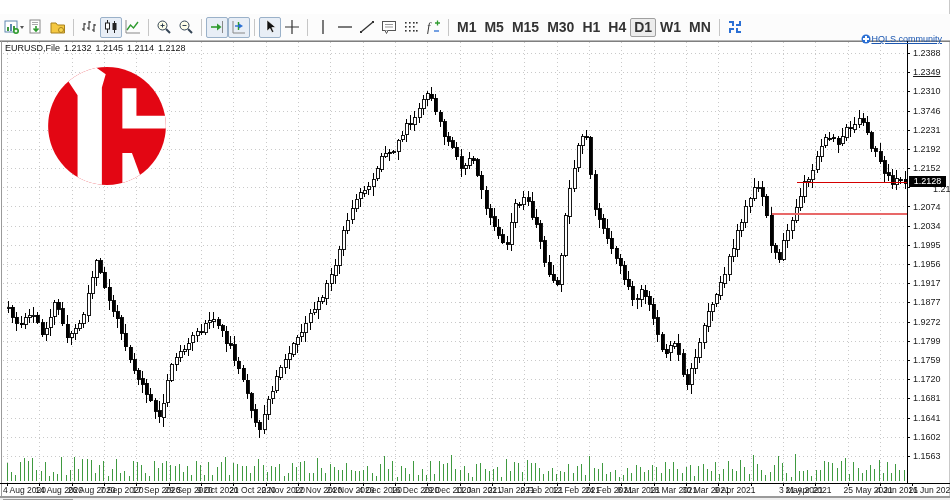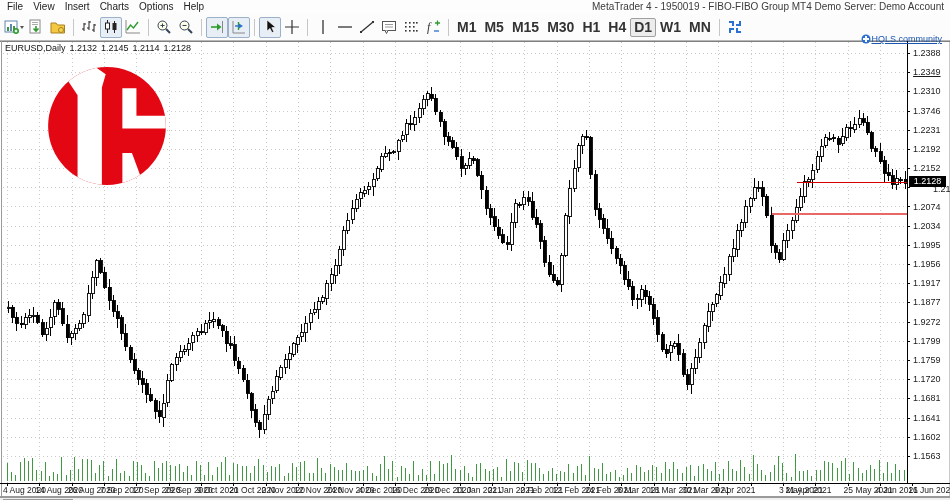--- a/index.html
+++ b/index.html
@@ -807,21 +807,21 @@
           <line y1="483" y2="486" x1="751.5" x2="751.5"></line>
           <line y1="483" y2="486" x1="783.5" x2="783.5"></line>
           <line y1="483" y2="486" x1="815.5" x2="815.5"></line>
           <line y1="483" y2="486" x1="848.5" x2="848.5"></line>
           <line y1="483" y2="486" x1="880.5" x2="880.5"></line>
           <line y1="483" y2="486" x1="912.5" x2="912.5"></line>
         </g>
       </svg>
 
     <div id="chart-label">
-      <span>EURUSD,Daily</span><span>1.2132</span><span>1.2145</span><span>1.2114</span><span>1.2128</span>
+      <span>EURUSD,File</span><span>1.2132</span><span>1.2145</span><span>1.2114</span><span>1.2128</span>
     </div>
 
     <div id="logo">
       <svg viewBox="0 0 200 200" width="128" height="128">
         <defs>
             <clipPath id="lc">
               <circle cx="100" cy="100" r="92"></circle>
             </clipPath>
           </defs>
         <circle cx="100" cy="100" r="92" fill="#e30613"></circle>
@@ -888,31 +888,20 @@
         <div class="date-label" style="left: 875.9px;">4 Jun 2021</div>
         <div class="date-label" style="left: 908.2px;">16 Jun 2021</div>
       </div>
     <div id="current-price-box" style="top: 176px;">1.2128</div>
 
     <div id="tab-strip">
       <div id="chart-tab">EURUSD,Daily</div>
     </div>
   </div>
 
-  <div id="titlebar">
-    <div id="menu-items">
-        <span class="menu-item">File</span>
-        <span class="menu-item">View</span>
-        <span class="menu-item">Insert</span>
-        <span class="menu-item">Charts</span>
-        <span class="menu-item">Options</span>
-        <span class="menu-item">Help</span>
-      </div>
-    <div id="window-title">MetaTrader 4 - 1950019 - FIBO-FIBO Group MT4 Demo Server: Demo Account</div>
-  </div>
 
   <div id="toolbar">
     <span id="tb-buttons" style="display:flex;align-items:center;">
         <span class="tbtn">
           <svg width="20" height="16">
             <rect x="1" y="2" width="12" height="11" fill="#fff" stroke="#5f87b0"></rect>
             <rect x="3" y="8" width="2" height="4" fill="#3f9940"></rect>
             <rect x="6" y="5" width="2" height="7" fill="#5f87b0"></rect>
             <rect x="9" y="7" width="2" height="5" fill="#3f9940"></rect>
             <circle cx="12" cy="12" r="3" fill="#2f9b2f"></circle>

